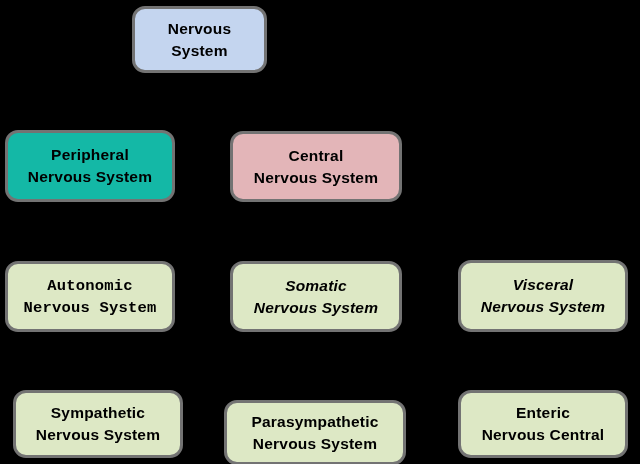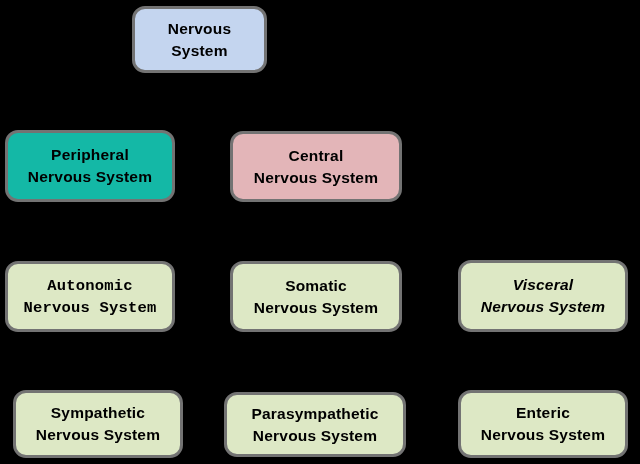--- a/index.html
+++ b/index.html
@@ -38,21 +38,21 @@
     letter-spacing: 0.2px;
   }
   
   .b-root          { left: 132px; top: 6px;   width: 135px; height: 67px; }
   .b-peripheral    { left: 5px;   top: 130px; width: 170px; height: 72px; }
   .b-central       { left: 230px; top: 131px; width: 172px; height: 71px; }
   .b-autonomic     { left: 5px;   top: 261px; width: 170px; height: 71px; font-family: Liberation Mono, monospace; }
   .b-somatic       { left: 230px; top: 261px; width: 172px; height: 71px; }
   .b-visceral      { left: 458px; top: 260px; width: 170px; height: 72px; font-style: italic; }
   .b-sympathetic   { left: 13px;   top: 390px; width: 170px; height: 68px; }
-  .b-parasymp      { left: 224px; top: 392px; width: 182px; height: 65px; text-align: center; }
+  .b-parasymp      { left: 224px; top: 400px; width: 182px; height: 65px; text-align: center; }
   .b-enteric       { left: 458px; top: 390px; width: 170px; height: 68px; }
 </style>
 </head>
 <body>
 
 <div class="canvas">
 
   <div class="box b-root" style="background-color: rgb(196, 213, 239);">
     <span class="lbl">Nervous
 System</span>
@@ -66,21 +66,21 @@
   <div class="box b-central" style="background-color: rgb(227, 181, 184);">
     <span class="lbl">Central
 Nervous System</span>
   </div>
 
   <div class="box b-autonomic" style="background-color: rgb(221, 232, 197);">
     <span class="lbl">Autonomic
 Nervous System</span>
   </div>
 
-  <div class="box b-somatic" style="background-color: rgb(221, 232, 197);">
+  <div class="box b-somatic" style="background-color: rgb(221, 232, 197); font-style: italic;">
     <span class="lbl">Somatic
 Nervous System</span>
   </div>
 
   <div class="box b-visceral" style="background-color: rgb(221, 232, 197);">
     <span class="lbl">Visceral
 Nervous System</span>
   </div>
 
   <div class="box b-sympathetic" style="background-color: rgb(221, 232, 197);">
@@ -88,16 +88,16 @@
 Nervous System</span>
   </div>
 
   <div class="box b-parasymp" style="background-color: rgb(221, 232, 197);">
     <span class="lbl">Parasympathetic
 Nervous System</span>
   </div>
 
   <div class="box b-enteric" style="background-color: rgb(221, 232, 197);">
     <span class="lbl">Enteric
-Nervous System</span>
+Nervous Central</span>
   </div>
 
 </div>
 
 </body></html>

